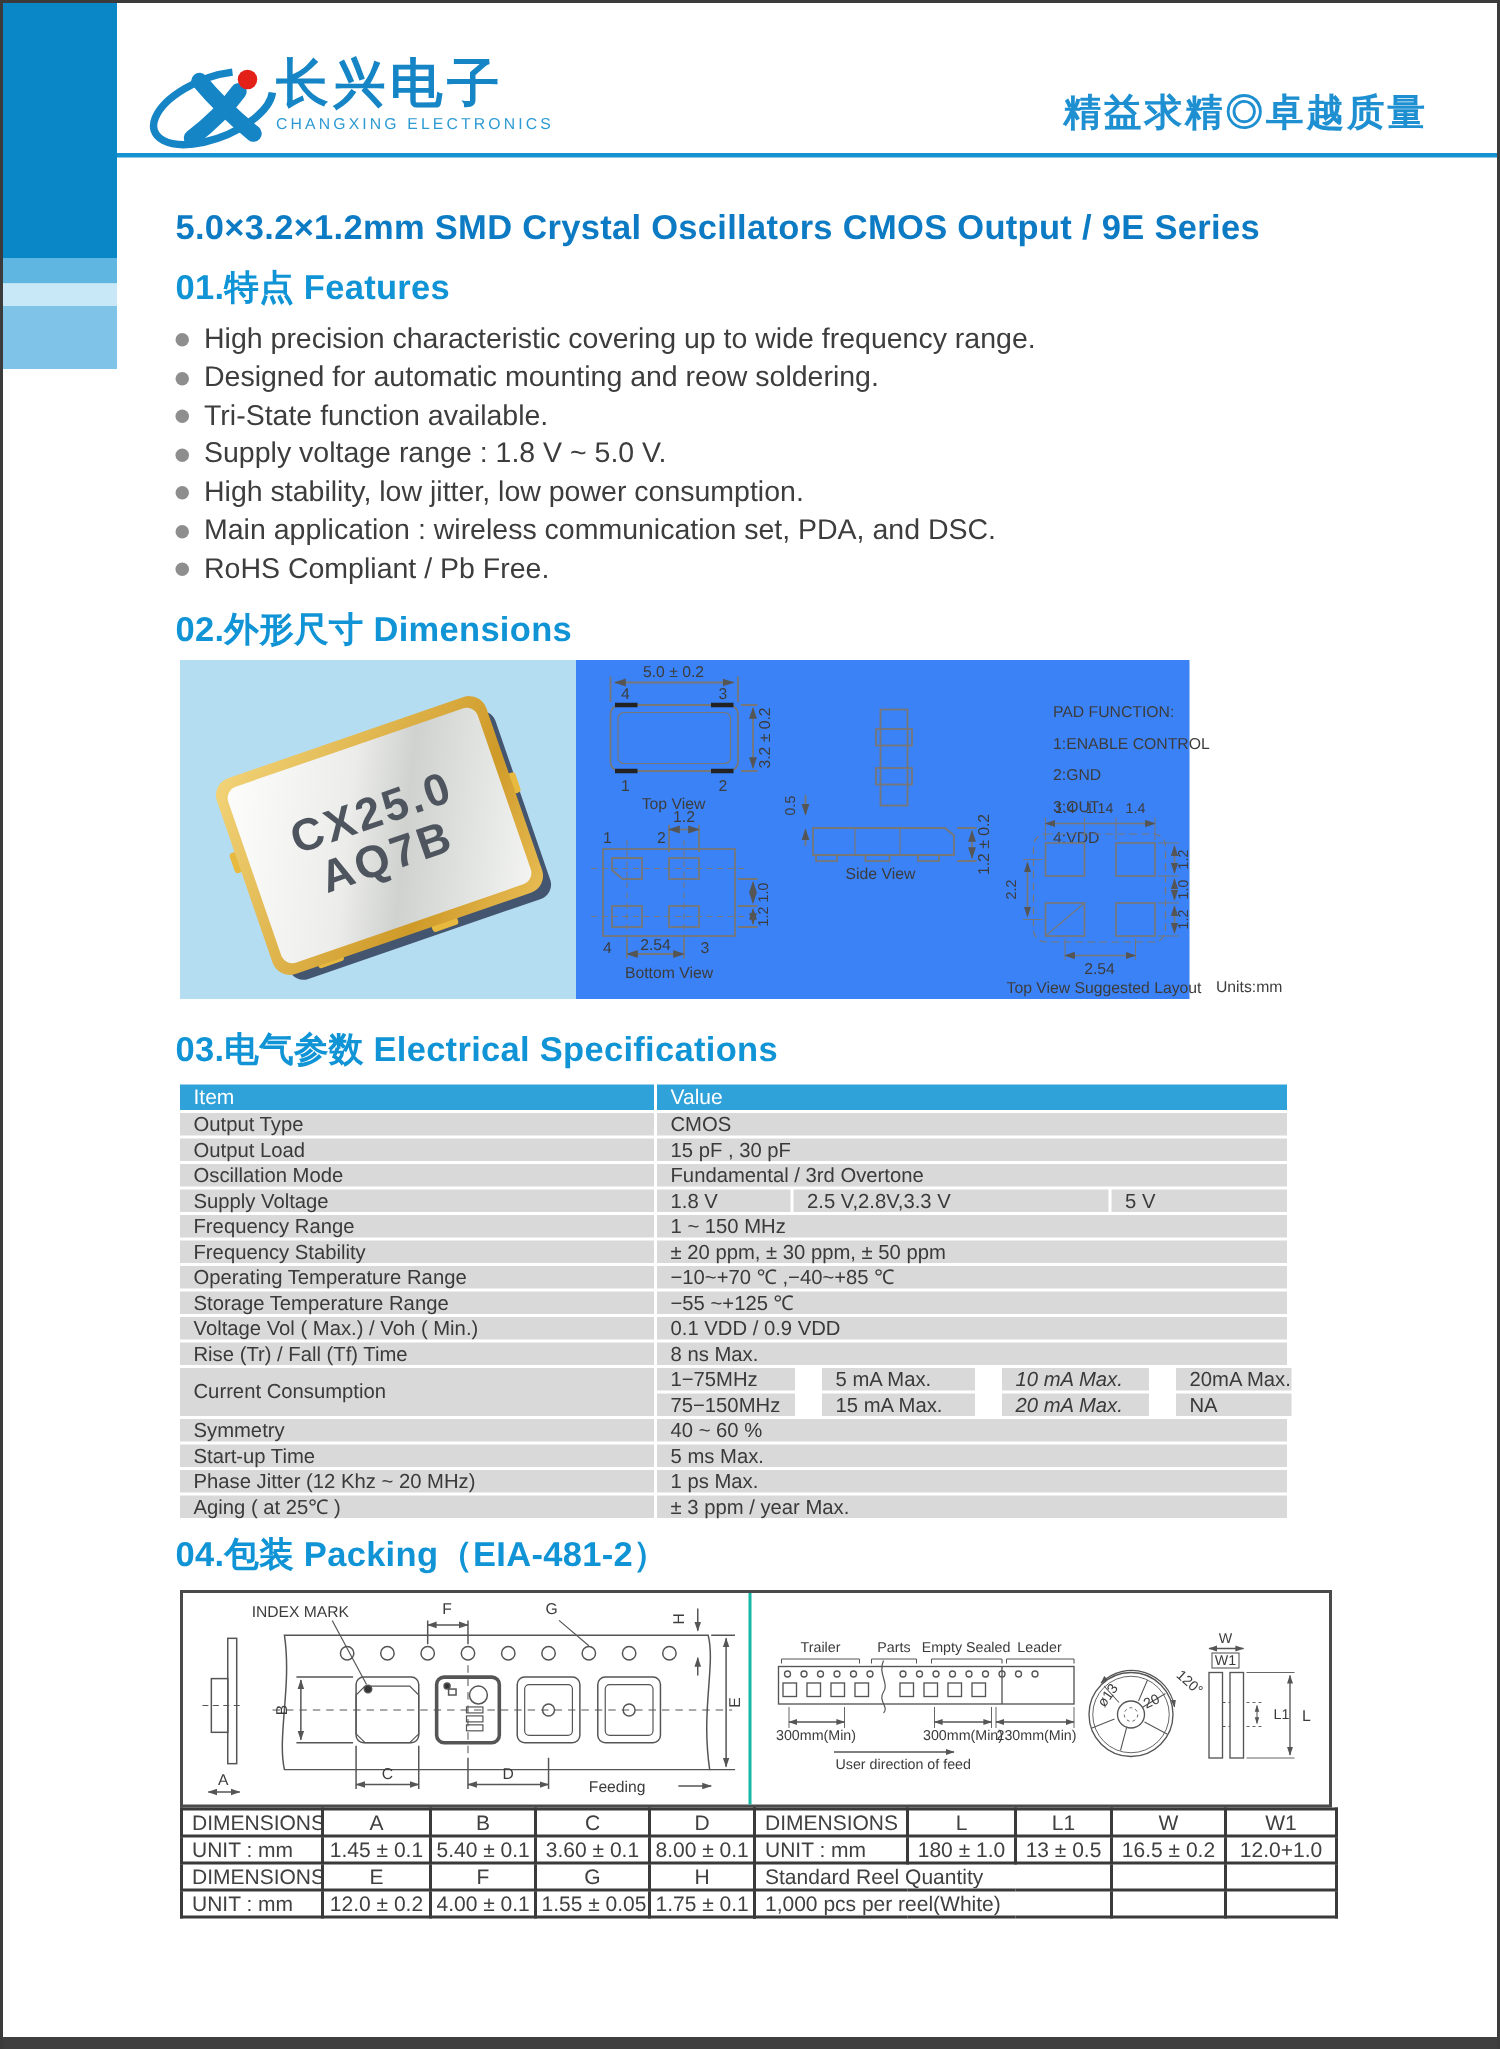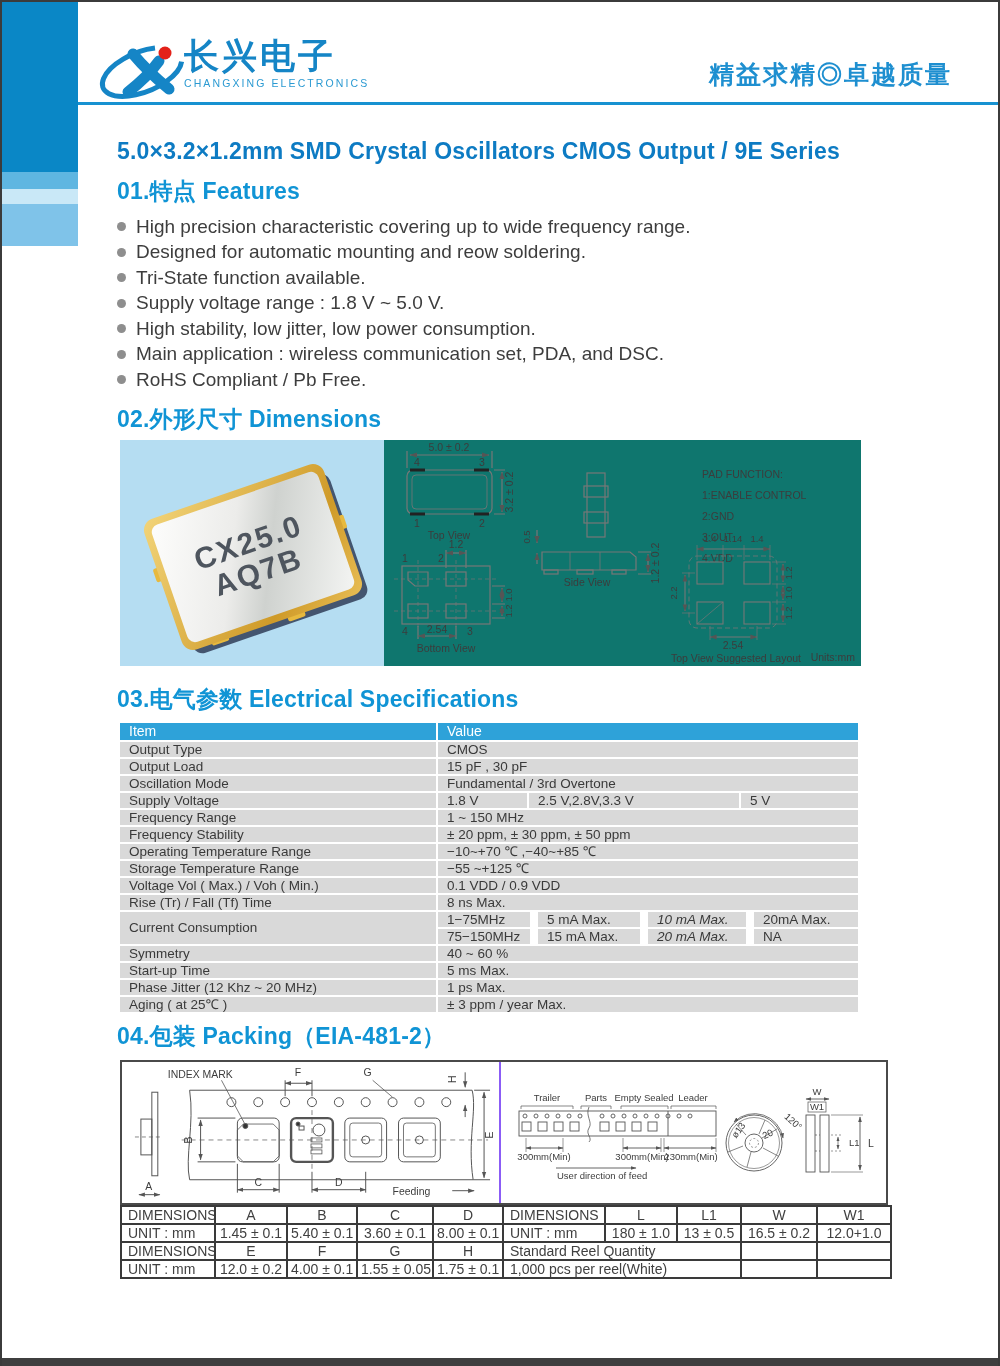--- a/index.html
+++ b/index.html
@@ -31,38 +31,38 @@
   .chip-panel{width:264px;height:226px;background:#b5ddf2;position:relative;flex:none;overflow:hidden;}
   .chip{position:absolute;left:38px;top:48px;width:190px;height:138px;transform:rotate(-19deg);}
   .chip-side{position:absolute;left:9px;top:12px;width:184px;height:132px;background:#44556f;border-radius:10px;}
   .chip-pad{position:absolute;width:18px;height:14px;background:#e7b93e;border-radius:2px;}
   .chip-top{position:absolute;left:0;top:0;width:176px;height:124px;border-radius:12px;padding:7px;
             background:linear-gradient(135deg,#f2d479,#cf9a28 70%,#e8bd55);}
   .chip-face{width:100%;height:100%;border-radius:8px;
              background:linear-gradient(115deg,#fdfdfc 0%,#ececea 40%,#cfd2cf 58%,#f4f5f3 100%);
              display:flex;flex-direction:column;align-items:center;justify-content:center;}
   .chip-face div{font-size:30px;font-weight:bold;color:#4e555e;letter-spacing:2px;line-height:31px;}
-  .draw-panel{width:477px;height:226px;background:#0f766e;flex:none;}
+  .draw-panel{width:409px;height:226px;background:#3b82f6;flex:none;}
   .dt{font-family:"Liberation Sans",sans-serif;font-size:10.5px;fill:#3c3c3c;}
   .dts{font-size:9.5px;}
   
   .spec{margin:8px 0 0 118px;width:738px;font-size:13.5px;color:#3a3a3a;}
   .srow{display:flex;gap:2px;margin-bottom:2px;}
   .scell{background:#d9d9d9;height:15px;line-height:15px;padding-left:9px;box-sizing:border-box;white-space:nowrap;}
   .si{width:316px;flex:none;}
   .sv{flex:1;}
   .sub1{width:89px;flex:none;}.sub2{width:210px;flex:none;}.sub3{flex:1;}
   .shead .scell{background:#2ea2d9;color:#fff;height:17px;line-height:17px;font-size:14px;}
   .cc-item{height:32px;line-height:32px;}
   .cc-right{flex:1;display:flex;flex-direction:column;gap:2px;}
-  .cc-row{display:flex;gap:8px;}
+  .cc-row{display:flex;gap:18px;}
   .cc1{width:92px;flex:none;}.cc2{width:102px;flex:none;}.cc3{width:98px;flex:none;font-style:italic;}.cc4{flex:1;}
   
   .packfig{margin:8px 0 0 118px;width:768px;height:145px;border:2px solid #4a4a4a;box-sizing:border-box;display:flex;}
-  .packfig .half1{width:377px;border-right:2px solid #8b5cf6;flex:none;}
+  .packfig .half1{width:377px;border-right:2px solid #14b8a6;flex:none;}
   .packfig .half2{flex:1;}
   .packtables{margin:0 0 0 118px;width:768px;display:flex;}
   table.ptab{border-collapse:collapse;table-layout:fixed;font-size:14px;color:#404040;border-radius:26px;}
   table.ptab td{border:2px solid #3a3a3a;height:14.5px;padding:0 3px;white-space:nowrap;text-align:center;overflow:hidden;}
   table.ptab td.lft{text-align:left;padding-left:6px;}
   .bottom-bar{position:absolute;left:0;right:0;bottom:0;height:8px;background:#3f3f3f;}
 </style>
 </head>
 <body>
 

